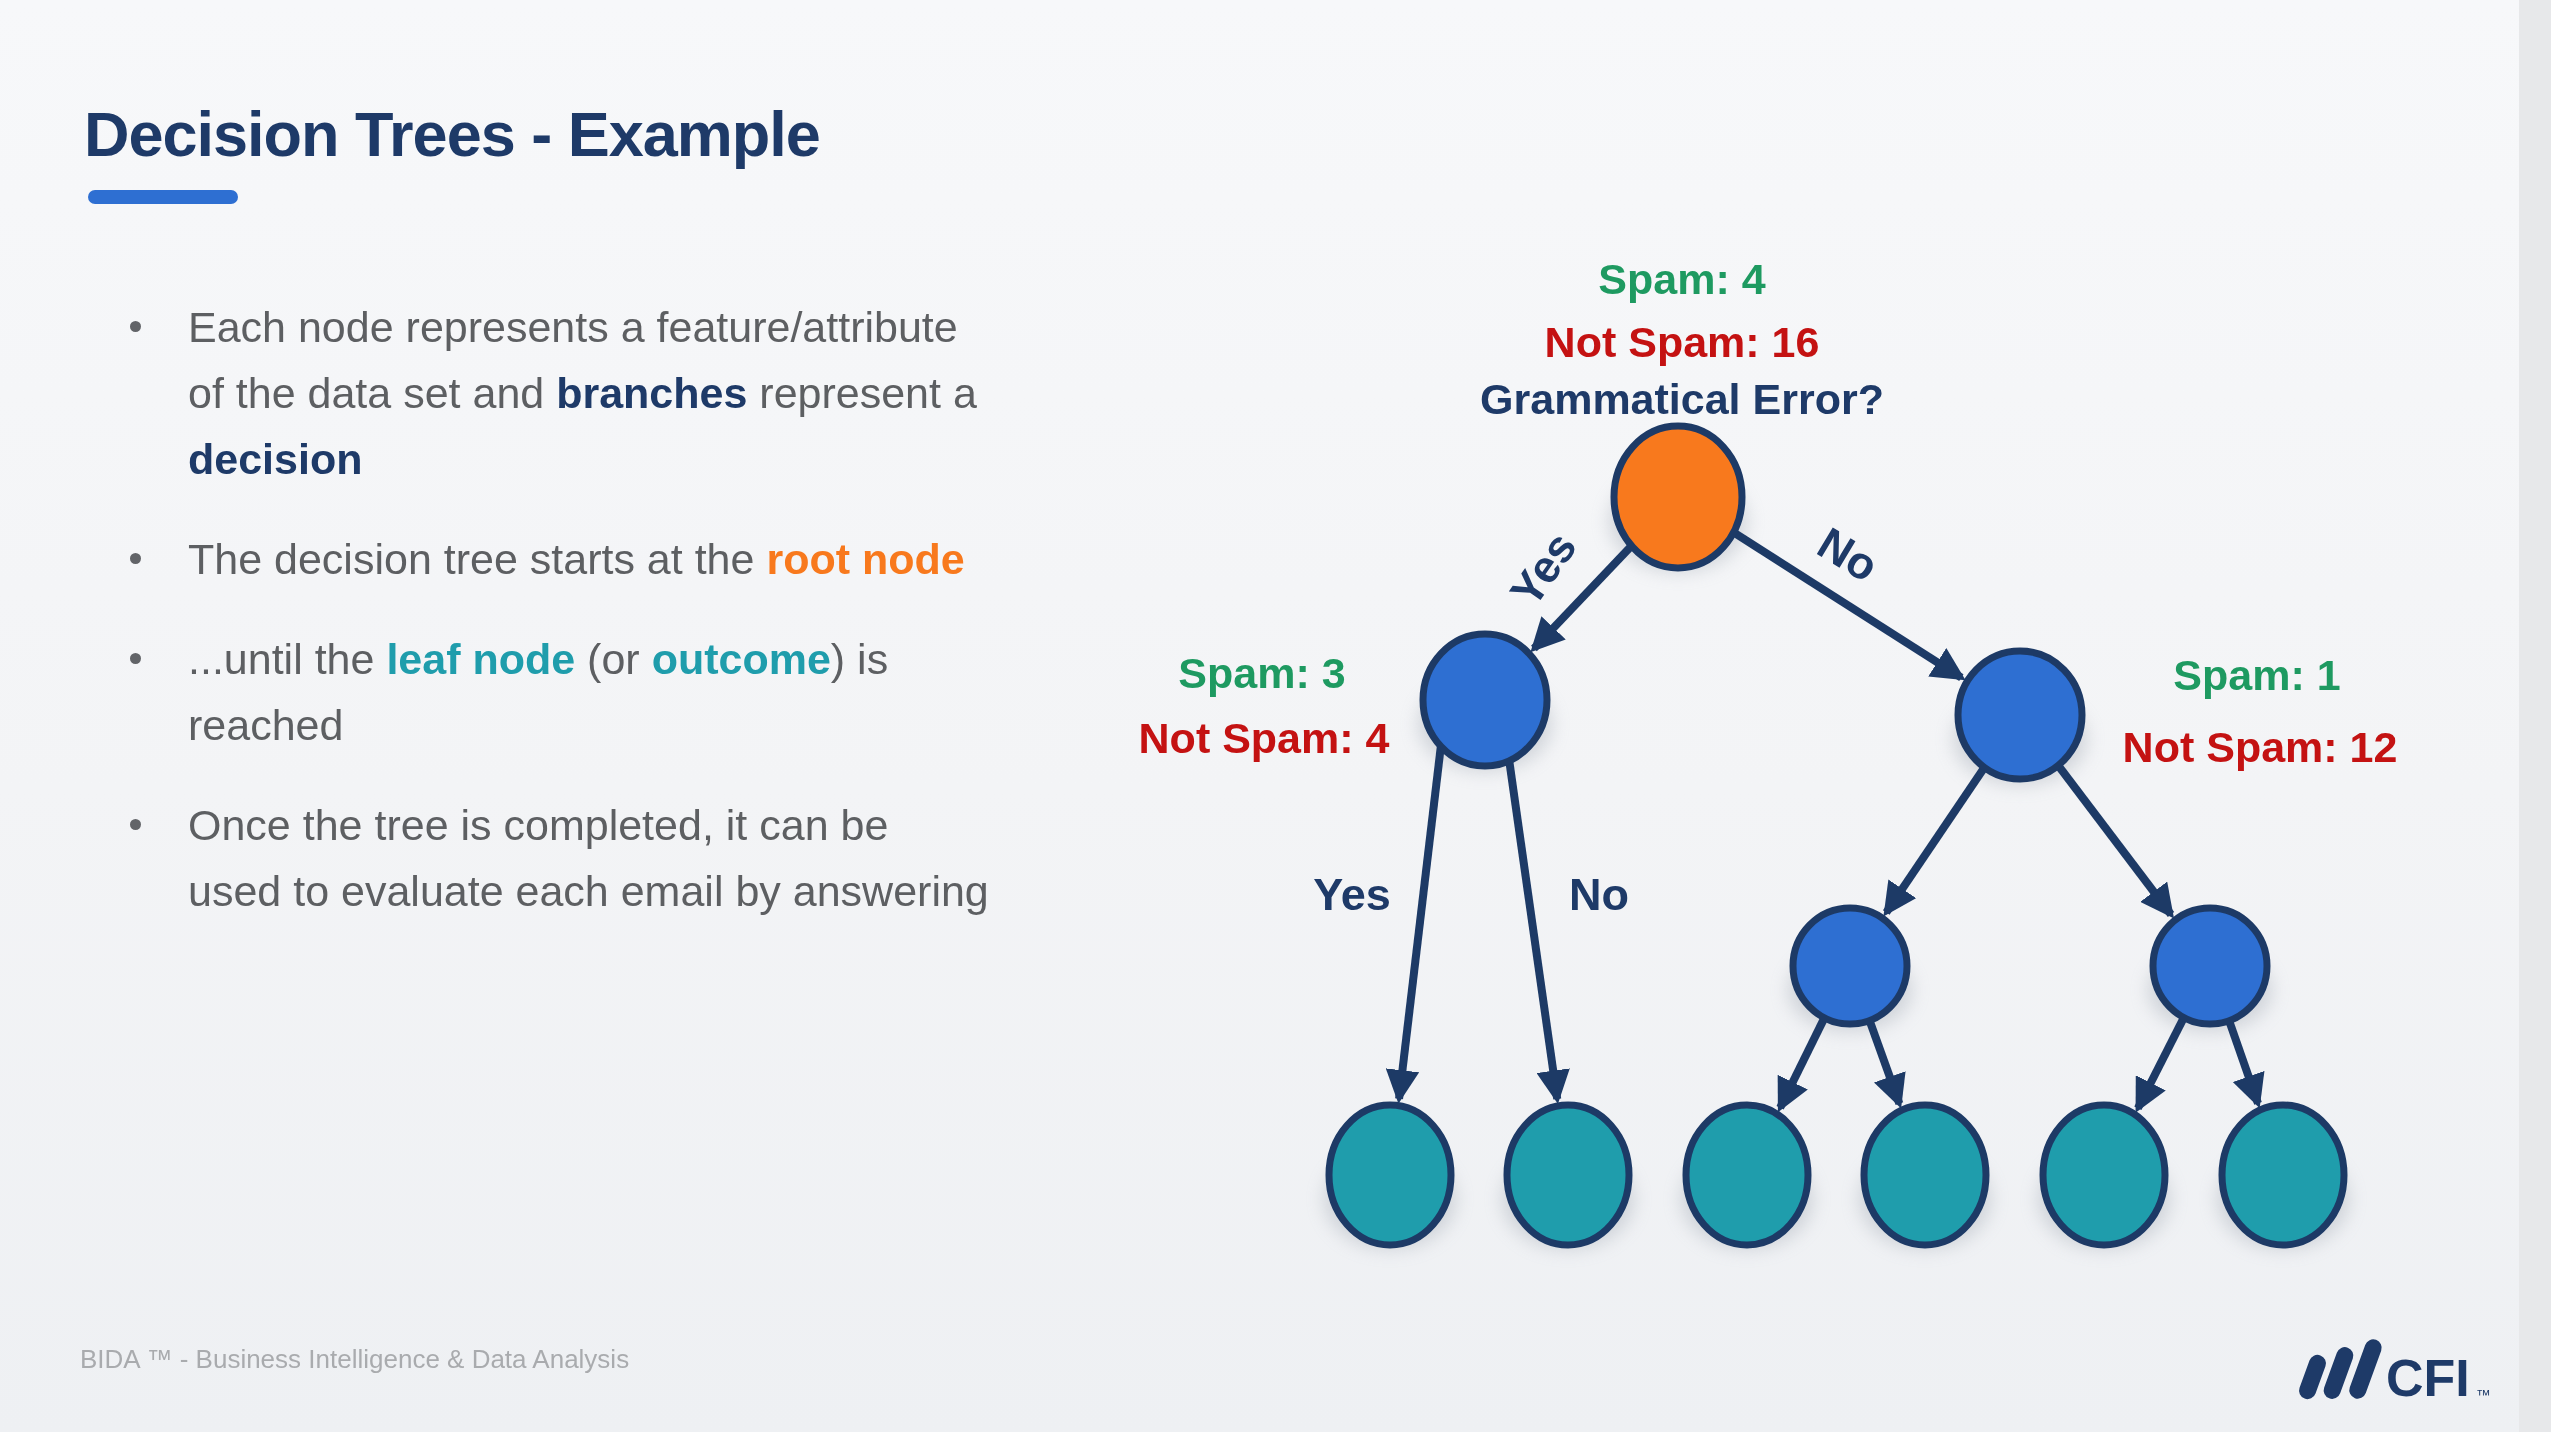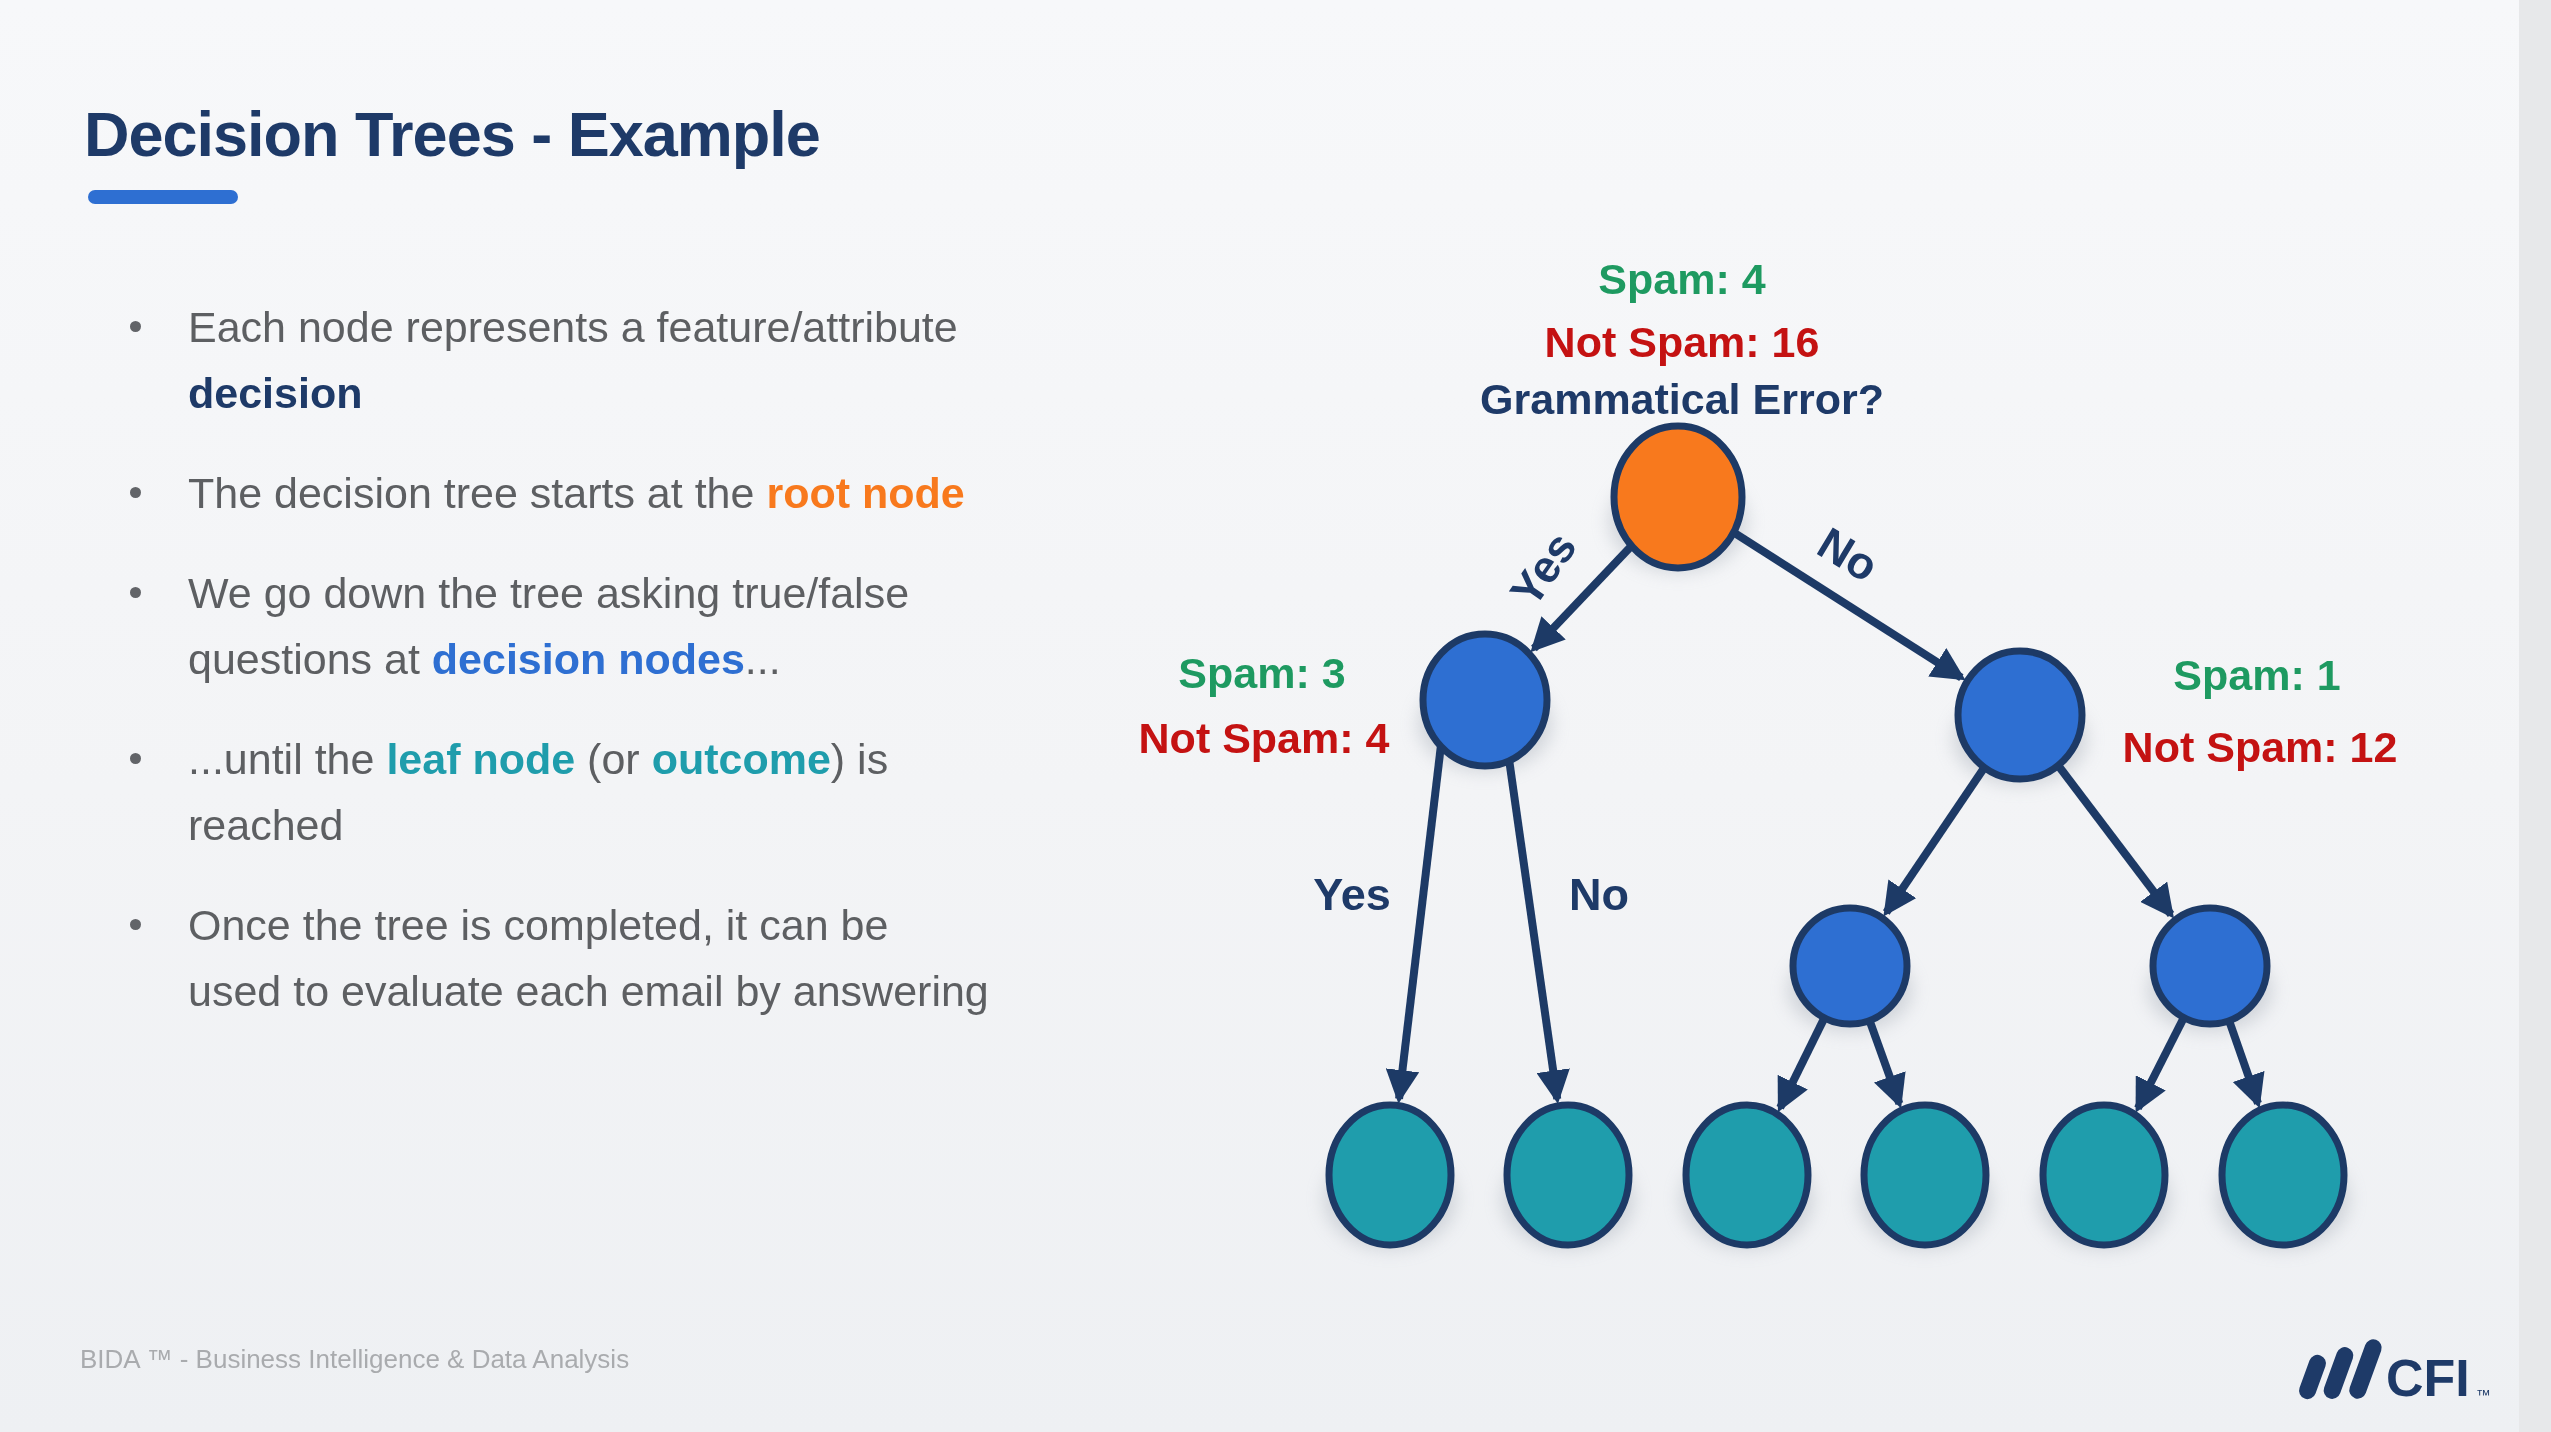--- a/index.html
+++ b/index.html
@@ -35,30 +35,26 @@
 
 <div class="slide" style="--navy: #1E3A68; --accent: #2E6FD2; --orange: #F8791D; --teal: #1F9DAC; --green: #1E9A61; --red: #C41212; --edge: #1D3A66; --body_text: #5D5F62; --muted: #A9ABAE; --background: #F4F5F7; --shadow: #9AA2AD;">
 
   <h1 class="title">Decision Trees - Example</h1>
   <div class="title-underline"></div>
 
   <div class="bullets" id="bullets">
       <div class="bullet">
         <span class="dot"></span>
         <div class="line"><span>Each node represents a feature/attribute</span></div>
+        <div class="line"><span>of the data set and </span><span class="r-navy">branches</span><span> represent a</span></div>
         <div class="line"><span class="r-navy">decision</span></div>
       </div>
       <div class="bullet">
         <span class="dot"></span>
         <div class="line"><span>The decision tree starts at the </span><span class="r-orange">root node</span></div>
-      </div>
-      <div class="bullet">
-        <span class="dot"></span>
-        <div class="line"><span>We go down the tree asking true/false</span></div>
-        <div class="line"><span>questions at </span><span class="r-blue">decision nodes</span><span>...</span></div>
       </div>
       <div class="bullet">
         <span class="dot"></span>
         <div class="line"><span>...until the </span><span class="r-teal">leaf node</span><span> (or </span><span class="r-teal">outcome</span><span>) is</span></div>
         <div class="line"><span>reached</span></div>
       </div>
       <div class="bullet">
         <span class="dot"></span>
         <div class="line"><span>Once the tree is completed, it can be</span></div>
         <div class="line"><span>used to evaluate each email by answering</span></div>

